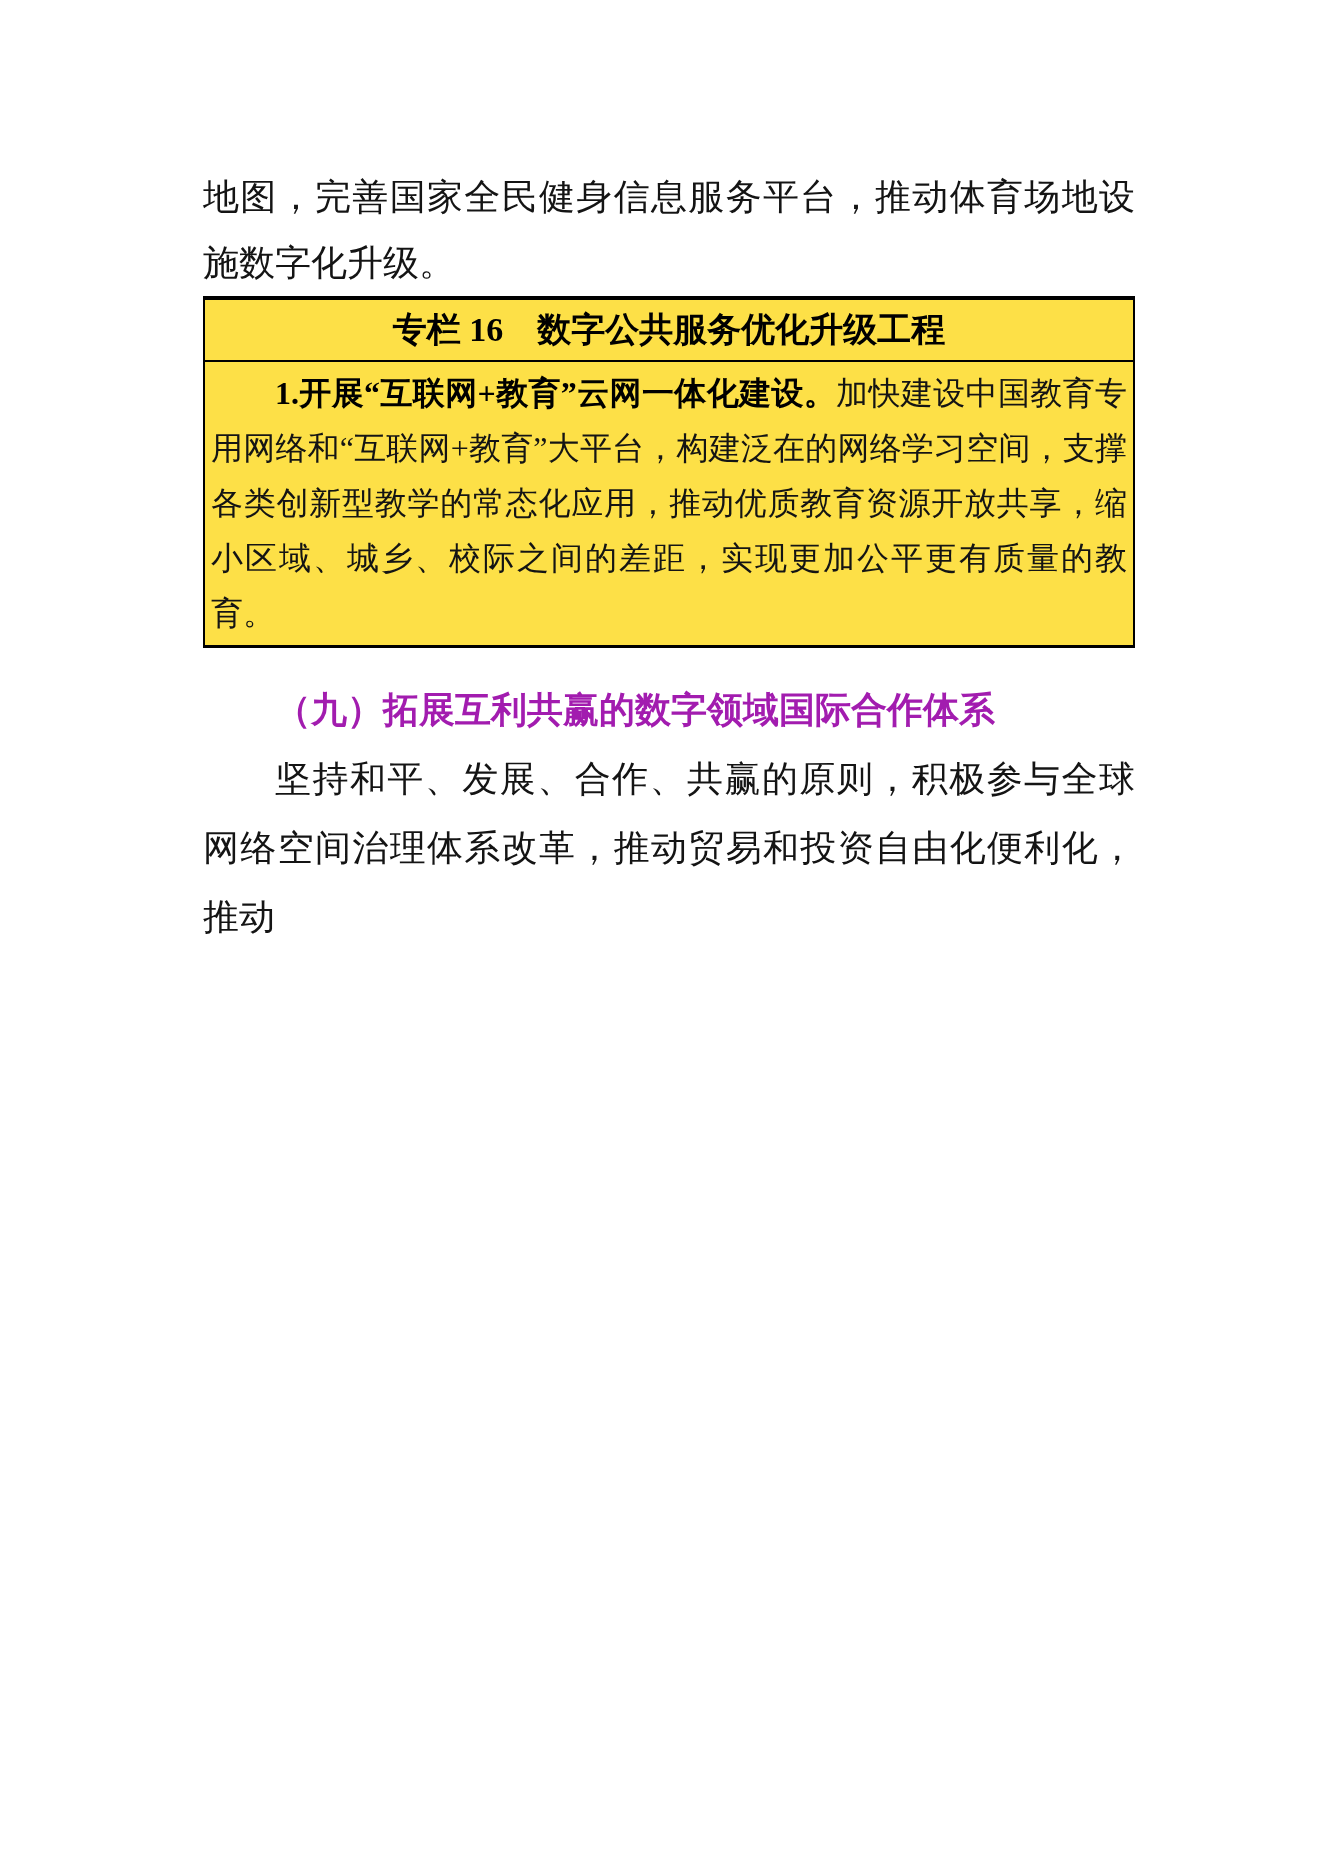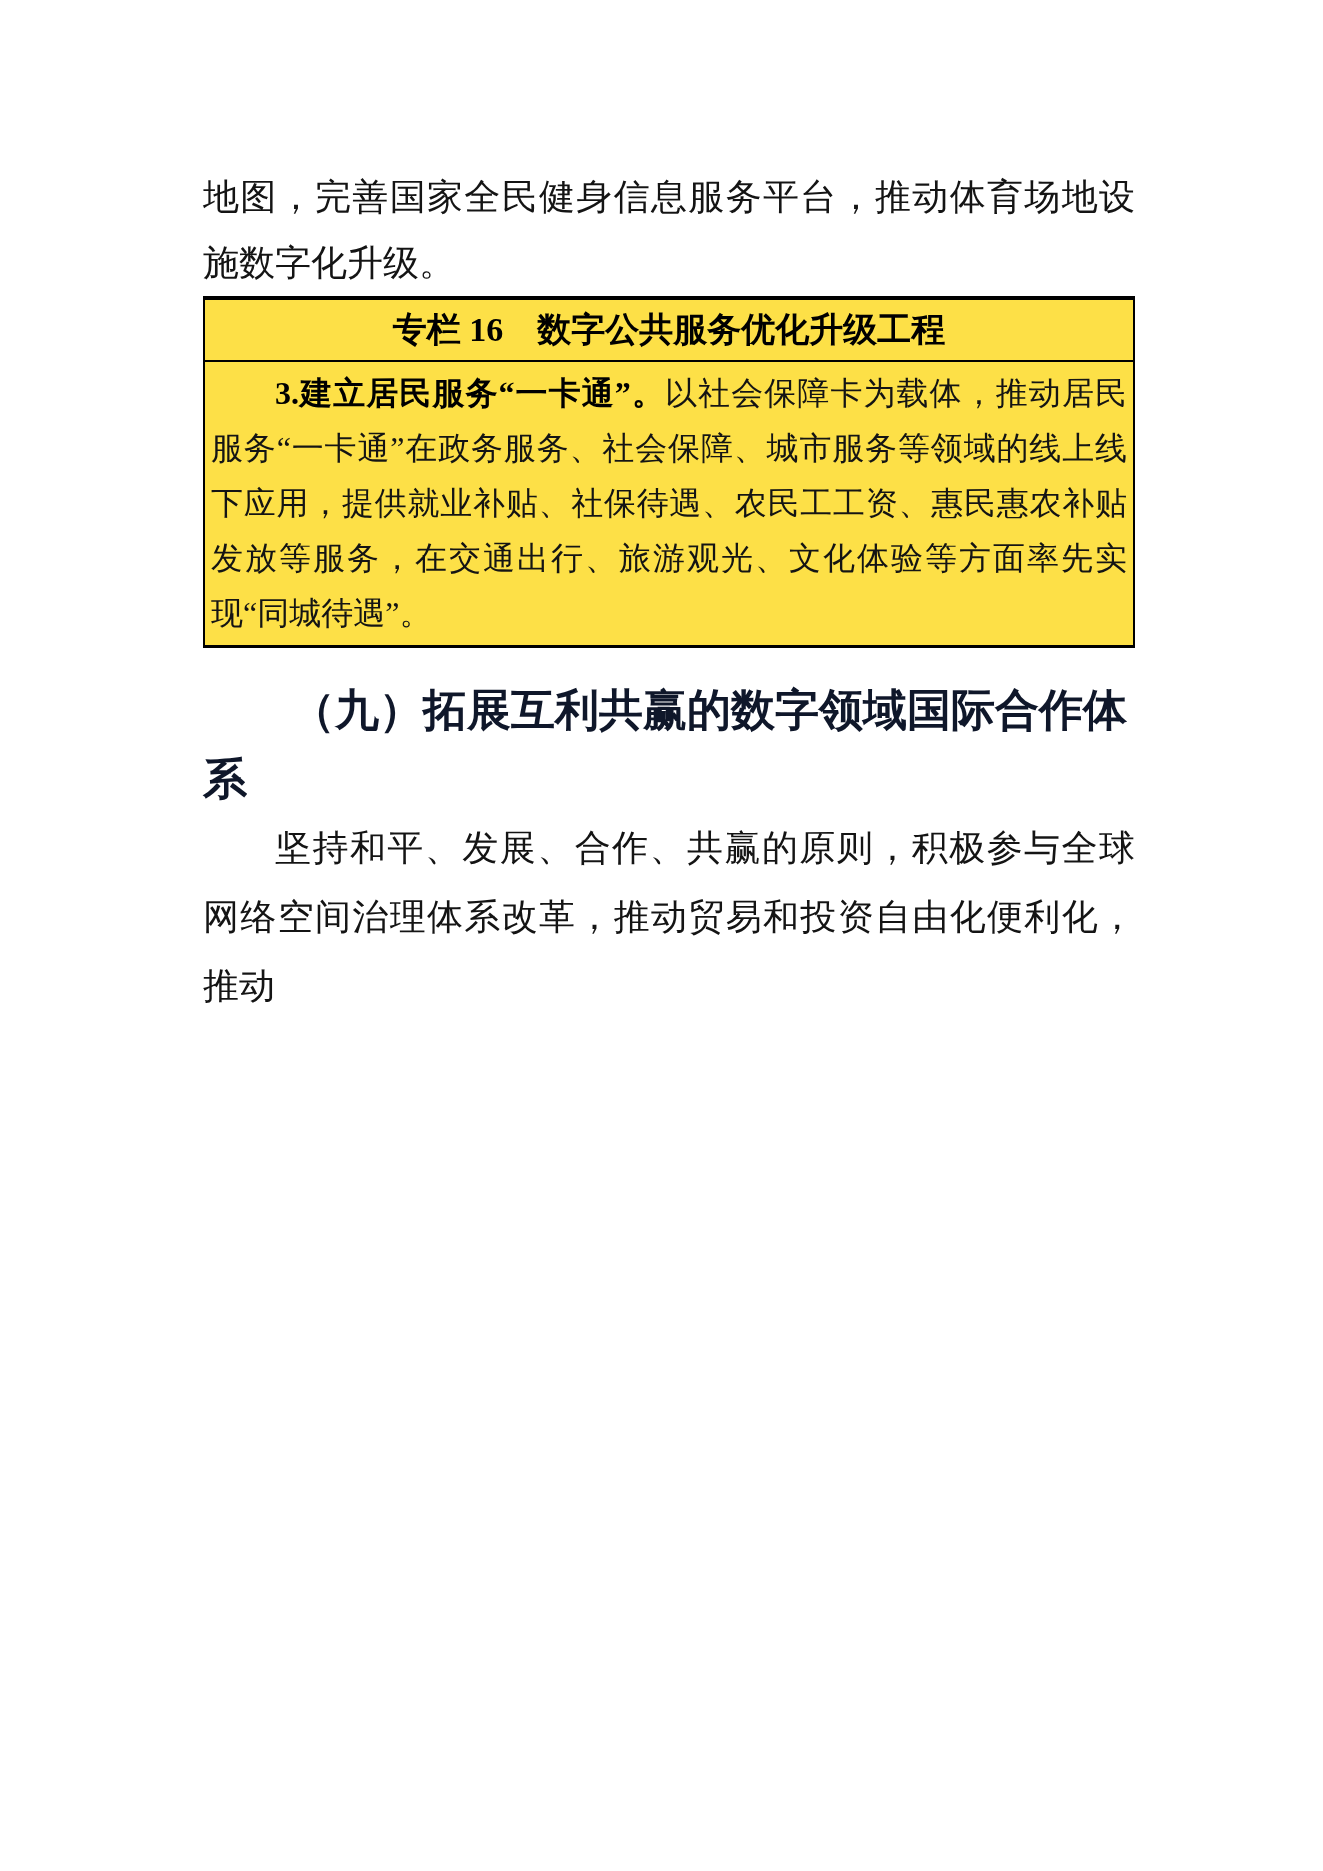--- a/index.html
+++ b/index.html
@@ -50,23 +50,23 @@
   .panel-body p {
     margin: 0;
     text-indent: 2em;
   }
   .lead {
     font-weight: bold;
     color: #000;
   }
   .heading {
     margin: 28px 0 0 0;
-    font-size: 44px;
+    font-size: 36px;
     font-weight: bold;
-    color: #0f172a;
+    color: #a21caf;
     line-height: 69px;
     text-indent: 2em;
   }
   .para {
     margin: 0;
     font-size: 36px;
     line-height: 69px;
     text-align: justify;
     text-justify: inter-character;
     text-indent: 2em;
@@ -76,21 +76,21 @@
 <body>
 
 <div class="page">
   <div class="content">
 
     <p class="intro">地图，完善国家全民健身信息服务平台，推动体育场地设施数字化升级。</p>
 
     <div class="panel">
       <div class="panel-title">专栏 16　数字公共服务优化升级工程</div>
       <div class="panel-body">
-        <p><span class="lead">3.建立居民服务“一卡通”。</span><span>以社会保障卡为载体，推动居民服务“一卡通”在政务服务、社会保障、城市服务等领域的线上线下应用，提供就业补贴、社保待遇、农民工工资、惠民惠农补贴发放等服务，在交通出行、旅游观光、文化体验等方面率先实现“同城待遇”。</span></p>
+        <p><span class="lead">1.开展“互联网+教育”云网一体化建设。</span><span>加快建设中国教育专用网络和“互联网+教育”大平台，构建泛在的网络学习空间，支撑各类创新型教学的常态化应用，推动优质教育资源开放共享，缩小区域、城乡、校际之间的差距，实现更加公平更有质量的教育。</span></p>
       </div>
     </div>
 
     <p class="heading">（九）拓展互利共赢的数字领域国际合作体系</p>
 
     <p class="para">坚持和平、发展、合作、共赢的原则，积极参与全球网络空间治理体系改革，推动贸易和投资自由化便利化，推动</p>
 
   </div>
 </div>
 

